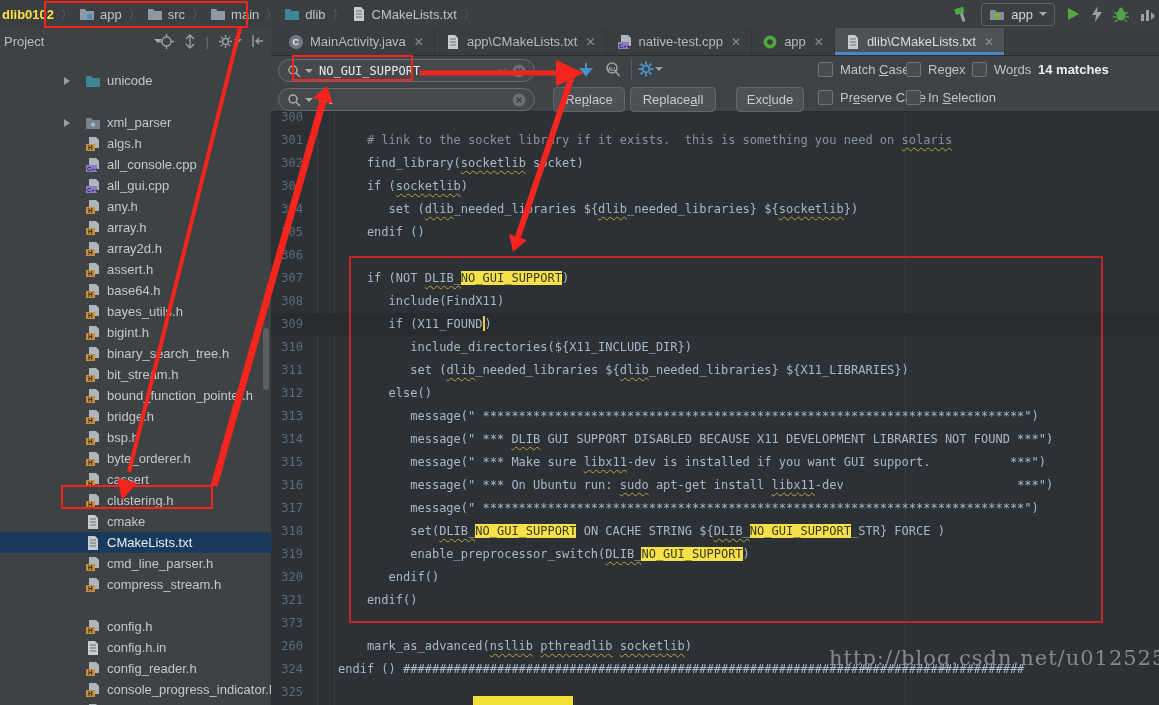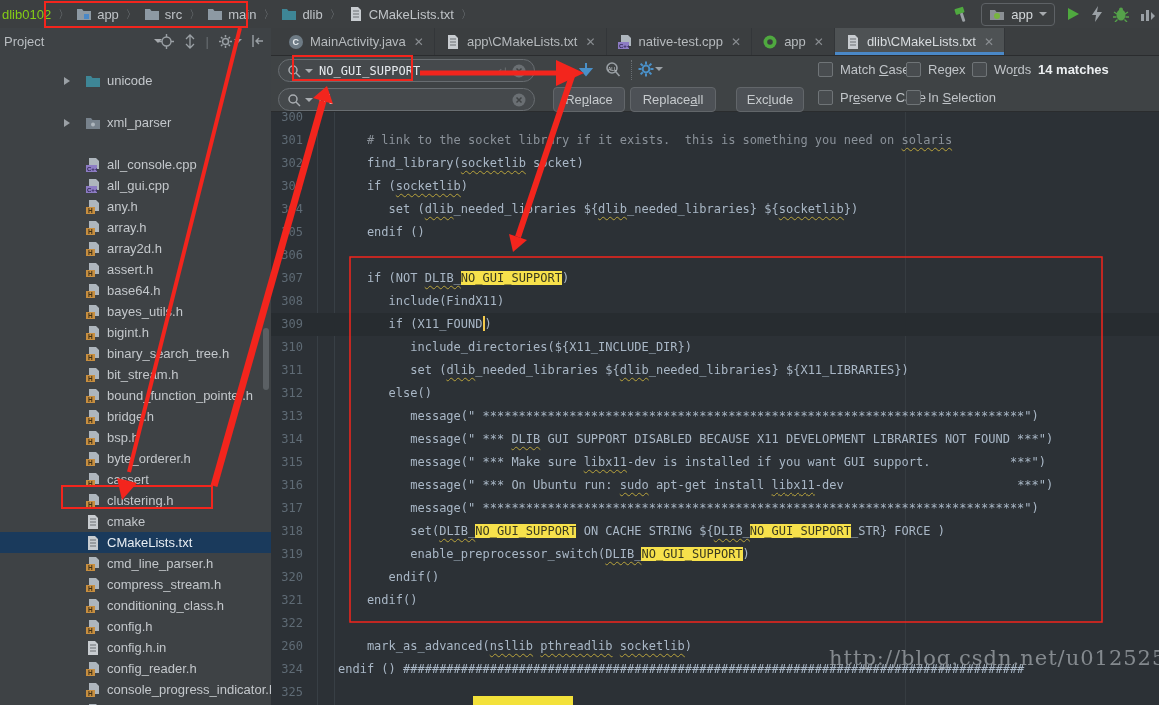--- a/index.html
+++ b/index.html
@@ -4,21 +4,21 @@
 <style>
   html,body{margin:0;padding:0;background:#222;}
   #app{position:relative;width:1159px;height:705px;overflow:hidden;
        font-family:"Liberation Sans",sans-serif;background:#2c3136;
        -webkit-font-smoothing:antialiased;}
   
   #topbar{position:absolute;left:0;top:0;width:1159px;height:28px;background:#3c3f41;
           border-bottom:1px solid #2a2c2e;display:flex;align-items:center;}
   #crumbs{display:flex;align-items:center;height:28px;padding-left:2px;}
   .crumb{display:flex;align-items:center;gap:5px;color:#bfc3c7;font-size:13px;}
-  .crumb-root{font-weight:normal;color:#84cc16;}
+  .crumb-root{font-weight:bold;color:#fde047;}
   .chev{color:#787d81;font-size:11px;margin:0 7px;}
   #toolbar-right{position:absolute;right:4px;top:0;height:28px;display:flex;align-items:center;gap:10px;}
   .combo{display:flex;align-items:center;gap:6px;border:1px solid #5e6266;border-radius:4px;
          height:21px;padding:0 7px;color:#d3d7da;font-size:13px;}
   .caret-down{width:0;height:0;border-left:4px solid transparent;border-right:4px solid transparent;
               border-top:4px solid #a6aaae;display:inline-block;}
   .icon{display:inline-flex;align-items:center;justify-content:center;}
   
   #projhead{position:absolute;left:0;top:28px;width:271px;height:26px;background:#3e4245;
             display:flex;align-items:center;color:#b9bdc1;font-size:13px;padding-left:4px;box-sizing:border-box;}
@@ -330,20 +330,28 @@
         <span class="tlabel">unicode</span>
       </div>
       <div class="trow" style="top:42px">
         <span class="arrow"></span>
         <span class="ticon"><svg width="16" height="16" viewBox="0 0 16 16">
             <path d="M1 3h5l1.5 2H15v9H1z" fill="#77828c"></path>
             <circle cx="8" cy="9.5" r="2" fill="#aeb6bd"></circle>
           </svg></span>
         <span class="tlabel">xml_parser</span>
       </div>
+      <div class="trow" style="top:63px">
+        <span class="ticon"><svg width="16" height="16" viewBox="0 0 16 16">
+            <path d="M4 1h7l3 3v8H4z" fill="#aeb6bd"></path>
+            <rect x="1" y="8" width="9" height="7" fill="#c78e3f"></rect>
+            <text x="3" y="14" font-size="6.5" font-weight="bold" fill="#3a2f18" font-family="sans-serif">H</text>
+          </svg></span>
+        <span class="tlabel">algs.h</span>
+      </div>
       <div class="trow" style="top:84px">
         <span class="ticon"><svg width="16" height="16" viewBox="0 0 16 16">
             <path d="M4 1h7l3 3v8H4z" fill="#aeb6bd"></path>
             <rect x="1" y="8" width="11" height="7" fill="#8d7cc4"></rect>
             <text x="2" y="14" font-size="6" font-weight="bold" fill="#2f2552" font-family="sans-serif">C++</text>
           </svg></span>
         <span class="tlabel">all_console.cpp</span>
       </div>
       <div class="trow" style="top:105px">
         <span class="ticon"><svg width="16" height="16" viewBox="0 0 16 16">
@@ -495,28 +503,20 @@
           </svg></span>
         <span class="tlabel">compress_stream.h</span>
       </div>
       <div class="trow" style="top:483px">
         <span class="ticon"><svg width="16" height="16" viewBox="0 0 16 16">
             <path d="M4 1h7l3 3v8H4z" fill="#aeb6bd"></path>
             <rect x="1" y="8" width="9" height="7" fill="#c78e3f"></rect>
             <text x="3" y="14" font-size="6.5" font-weight="bold" fill="#3a2f18" font-family="sans-serif">H</text>
           </svg></span>
         <span class="tlabel">cmd_line_parser.h</span>
-      </div>
-      <div class="trow" style="top:525px">
-        <span class="ticon"><svg width="16" height="16" viewBox="0 0 16 16">
-            <path d="M4 1h7l3 3v8H4z" fill="#aeb6bd"></path>
-            <rect x="1" y="8" width="9" height="7" fill="#c78e3f"></rect>
-            <text x="3" y="14" font-size="6.5" font-weight="bold" fill="#3a2f18" font-family="sans-serif">H</text>
-          </svg></span>
-        <span class="tlabel">conditioning_class.h</span>
       </div>
       <div class="trow" style="top:546px">
         <span class="ticon"><svg width="16" height="16" viewBox="0 0 16 16">
             <path d="M4 1h7l3 3v8H4z" fill="#aeb6bd"></path>
             <rect x="1" y="8" width="9" height="7" fill="#c78e3f"></rect>
             <text x="3" y="14" font-size="6.5" font-weight="bold" fill="#3a2f18" font-family="sans-serif">H</text>
           </svg></span>
         <span class="tlabel">config.h</span>
       </div>
       <div class="trow" style="top:567px">
@@ -639,21 +639,21 @@
         </div>
         <div class="crow" style="top:454px">
           <span class="lnum">320</span>
           <pre class="code">       endif()</pre>
         </div>
         <div class="crow" style="top:477px">
           <span class="lnum">321</span>
           <pre class="code">    endif()</pre>
         </div>
         <div class="crow" style="top:500px">
-          <span class="lnum">322</span>
+          <span class="lnum">373</span>
           <pre class="code"></pre>
         </div>
         <div class="crow" style="top:523px">
           <span class="lnum">260</span>
           <pre class="code">    mark_as_advanced(<span class="st">nsllib</span> <span class="st">pthreadlib</span> <span class="st">socketlib</span>)</pre>
         </div>
         <div class="crow" style="top:546px">
           <span class="lnum">324</span>
           <pre class="code">endif () ######################################################################################</pre>
         </div>

